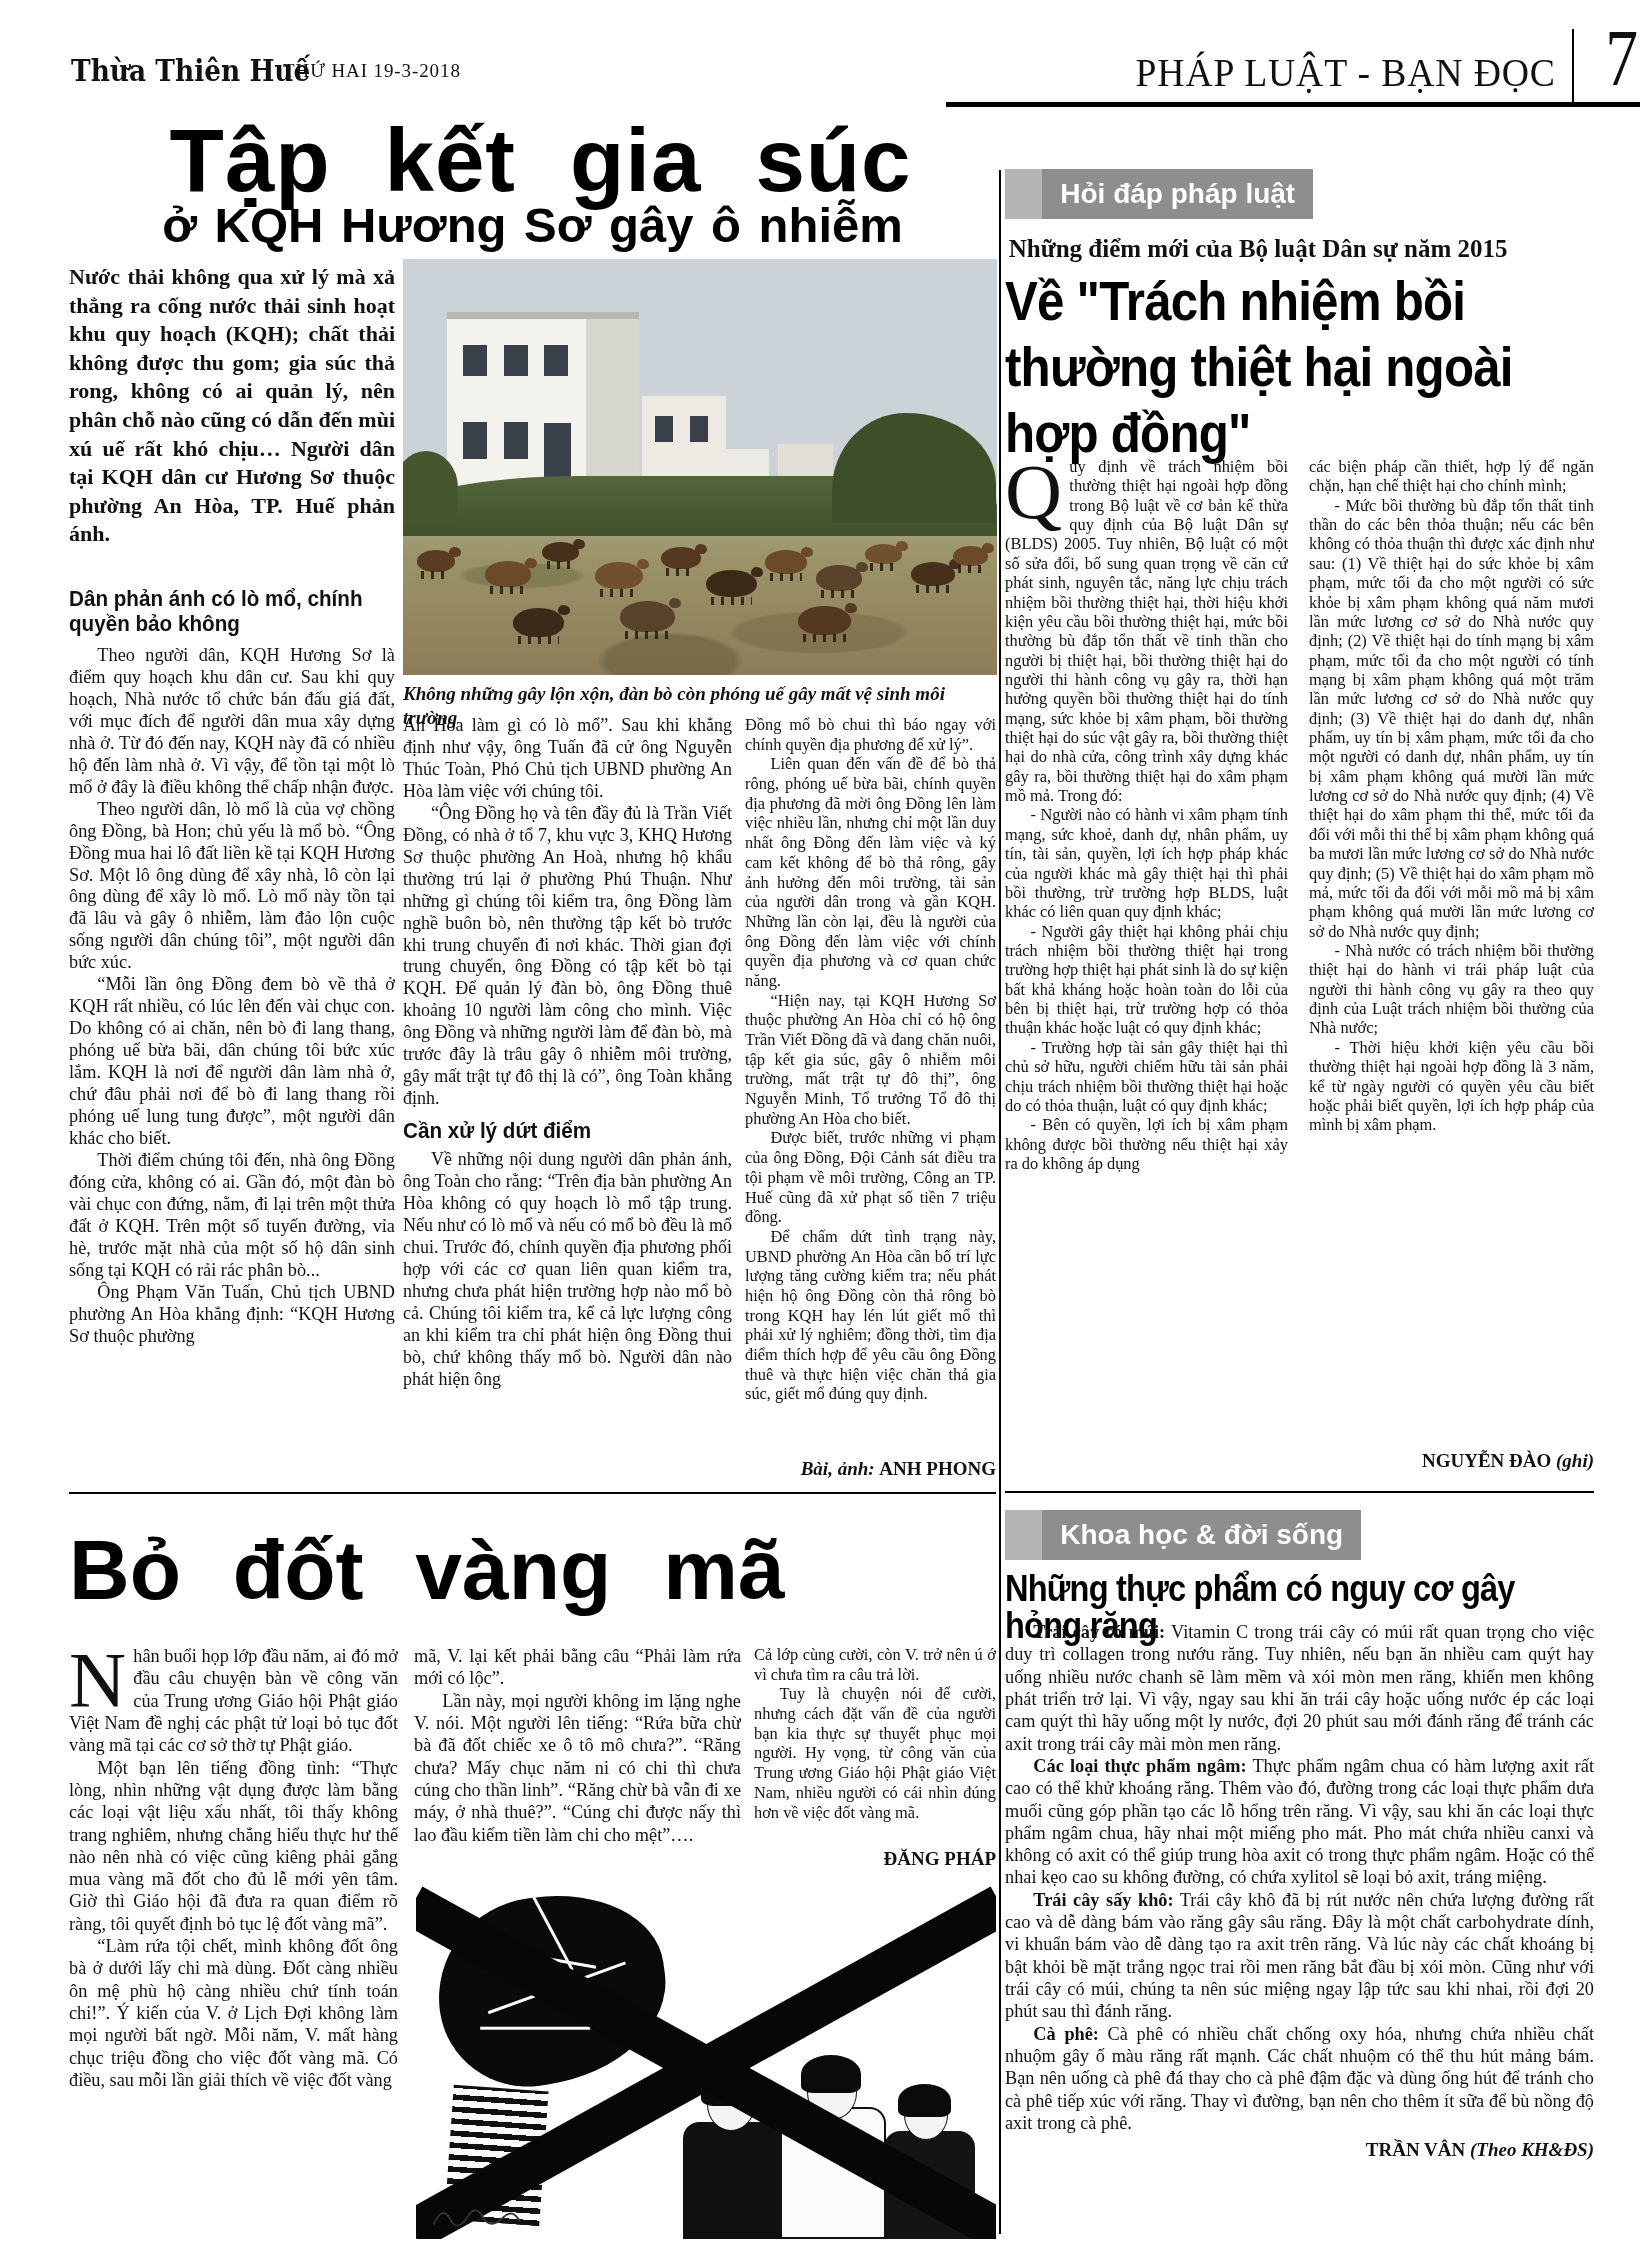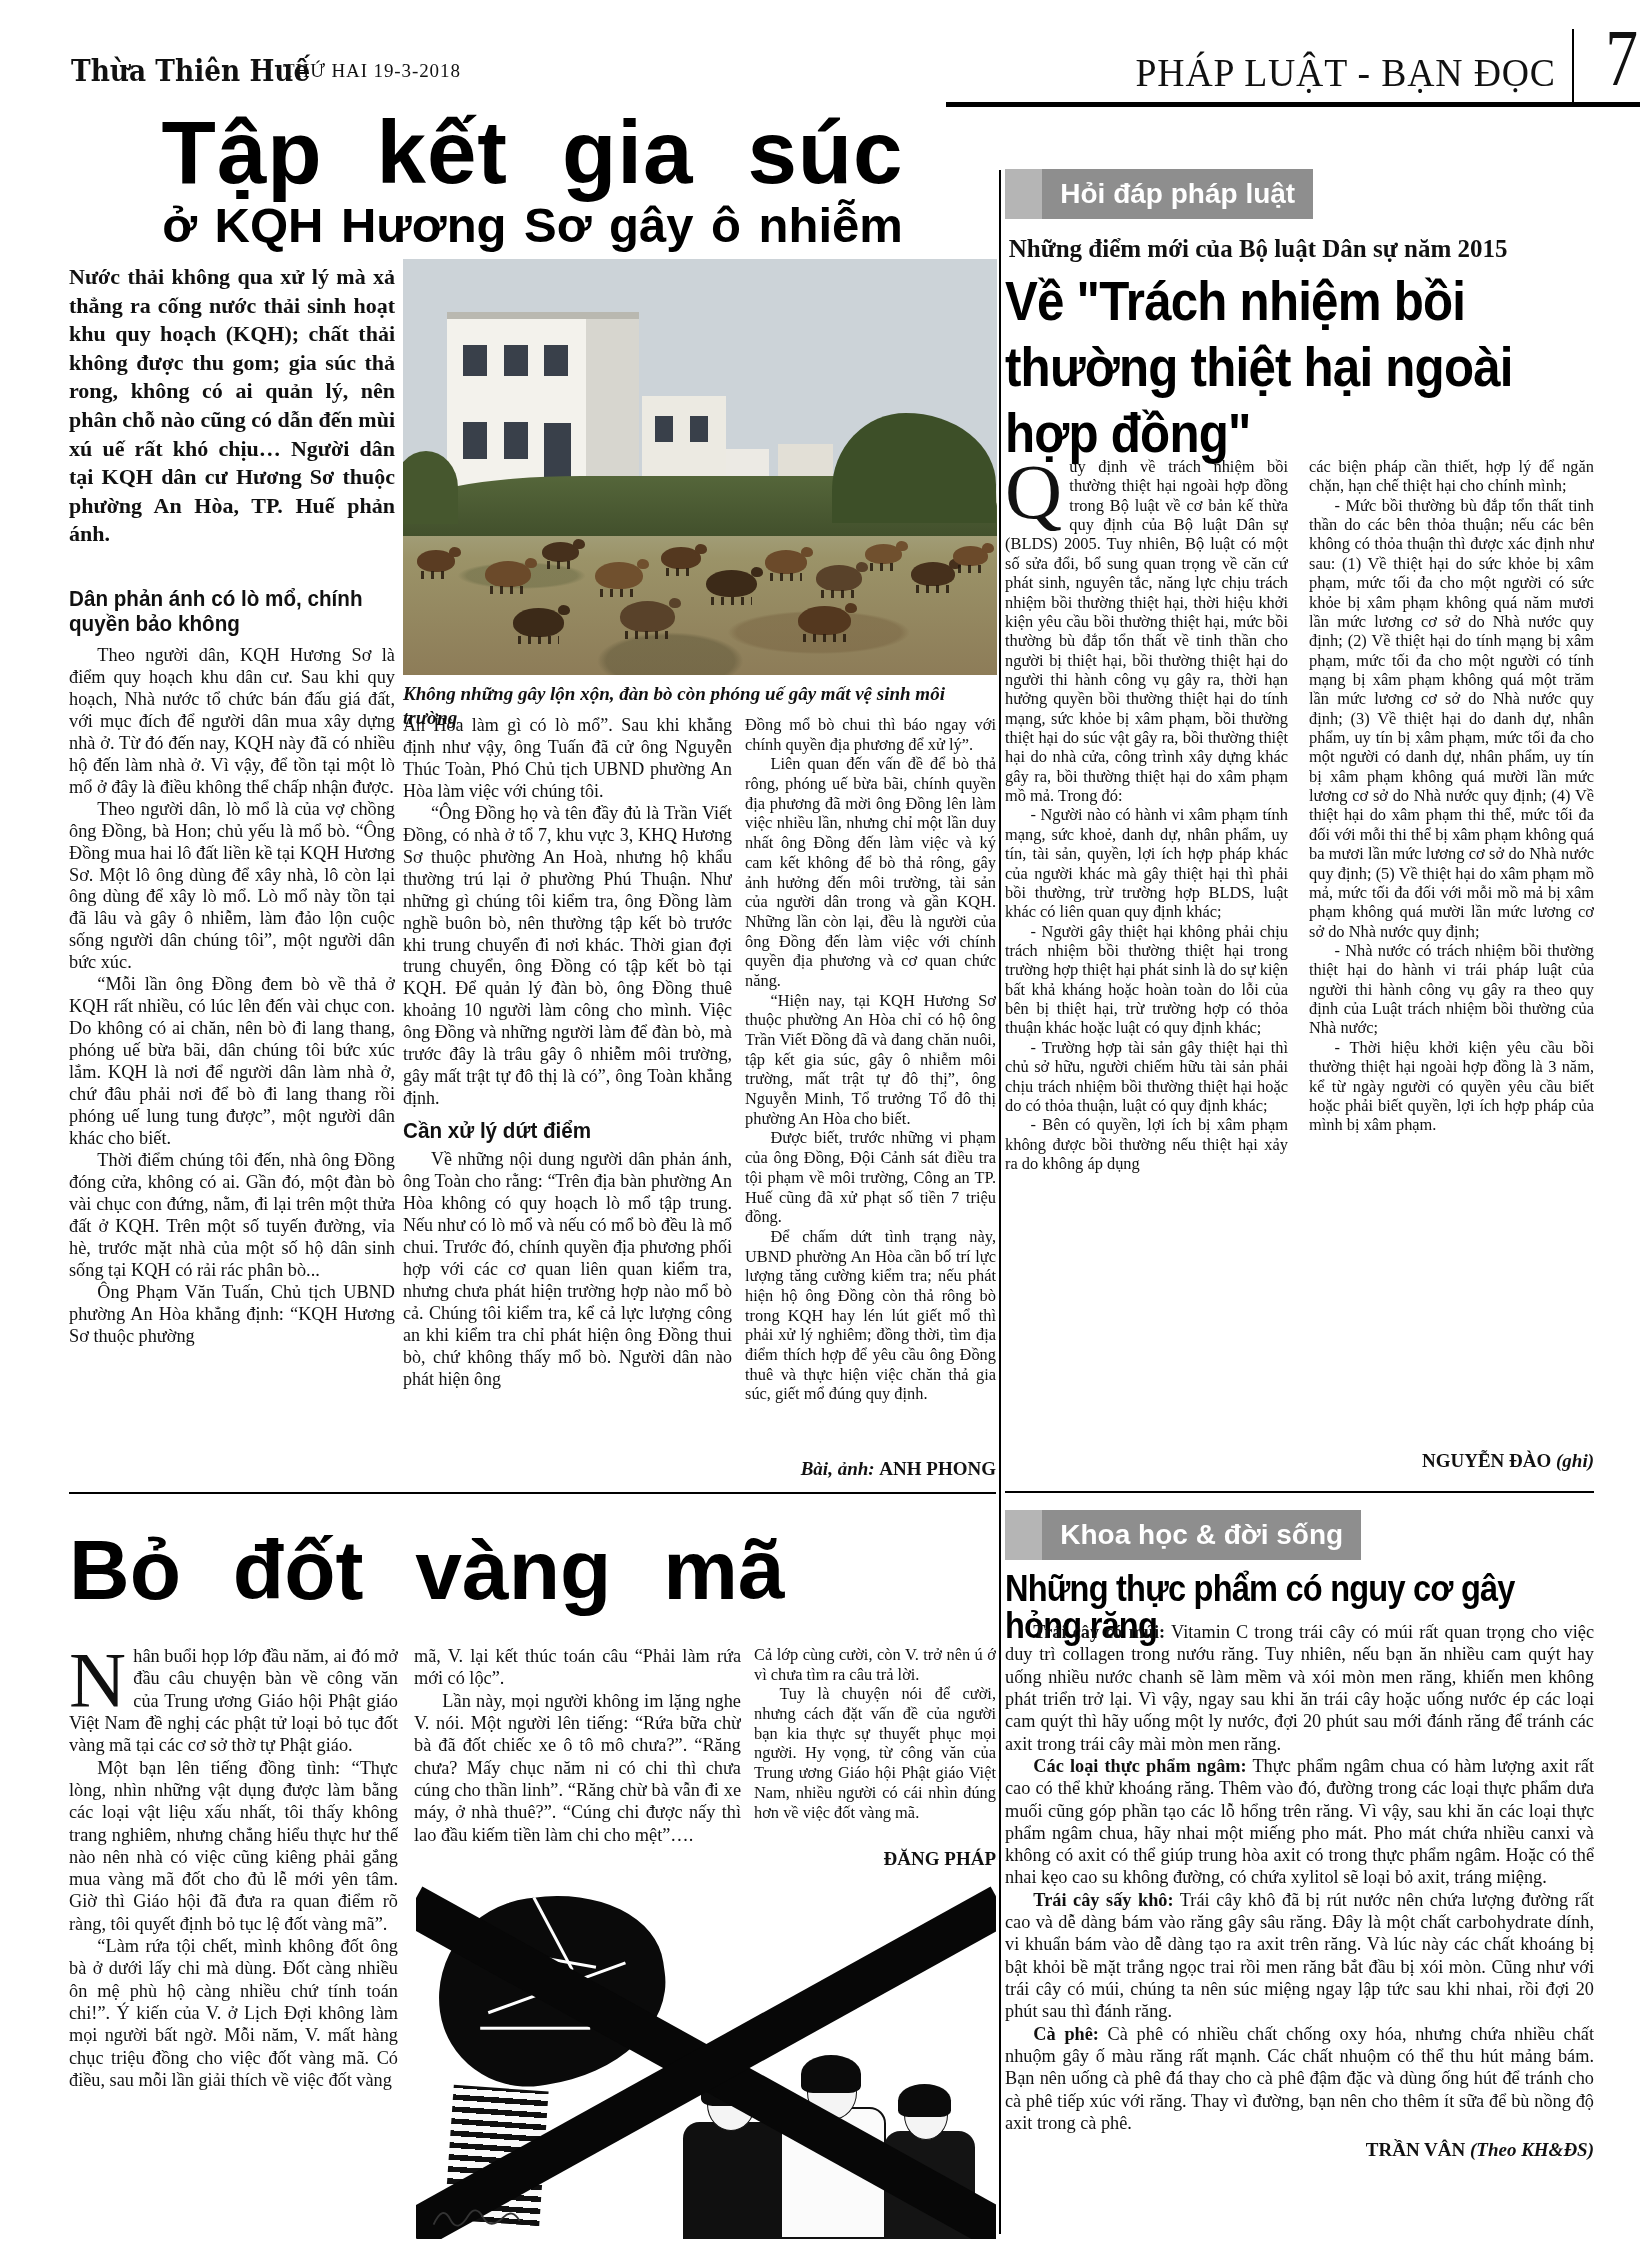--- a/index.html
+++ b/index.html
@@ -68,21 +68,21 @@
   <div class="abs vline" style="left:1572px;top:29px;height:75px;"></div>
   <div class="abs pageno" style="right:9.1px;top:22px;">7</div>
   <div class="abs hdr-underline" style="left:946px;top:102px;width:694px;"></div>
 
   <div class="abs vline" style="left:999px;top:170px;height:2064px;width:1.8px;background:#000;"></div>
 
   <div class="abs hline" style="left:69px;top:1492px;width:927px;"></div>
   <div class="abs hline" style="left:1005px;top:1491px;width:589px;"></div>
 
   <section class="abs" style="left:69px;top:108px;width:927px;height:1384px;">
-    <h1 class="abs h-sans main-h1" style="left:0;top:0;width:927px;margin:0;">Tập kết gia súc</h1>
+    <h1 class="abs h-sans main-h1" style="left:0;top:0;width:927px;margin:8px;">Tập kết gia súc</h1>
     <h2 class="abs h-sans main-h2" style="left:0;top:93px;width:927px;margin:0;">ở KQH Hương Sơ gây ô nhiễm</h2>
 
     <div class="abs lead" style="left:0;top:155px;width:326px;height:320px;">Nước thải không qua xử lý mà xả thẳng ra cống nước thải sinh hoạt khu quy hoạch (KQH); chất thải không được thu gom; gia súc thả rong, không có ai quản lý, nên phân chỗ nào cũng có dẫn đến mùi xú uế rất khó chịu… Người dân tại KQH dân cư Hương Sơ thuộc phường An Hòa, TP. Huế phản ánh.</div>
 
     <div class="abs photo" style="left:334px;top:151px;width:594px;height:416px;">
 
       <div class="ph-band" style="top:179px;left:302px;width:274px;height:48px;">
         <div class="abs" style="left:0;top:11px;width:64px;height:37px;background:#eceae4;"></div>
         <div class="abs" style="left:73px;top:5.5px;width:55px;height:42px;background:#e2dfd6;"></div>
         <div class="abs" style="left:137px;top:12.8px;width:66px;height:35px;background:#efede7;"></div>
@@ -190,21 +190,21 @@
 
   <section class="abs" style="left:69px;top:1508px;width:927px;height:736px;">
     <h1 class="abs h-sans votive-h1" style="left:0;top:20px;width:927px;margin:0;">Bỏ đốt vàng mã</h1>
 
     <div class="abs bt" style="left:0;top:137px;width:329px;height:592px;font-size:18.3px;line-height:1.22;">
       <p class="cont"><span class="dc">N</span><span>hân buổi họp lớp đầu năm, ai đó mở đầu câu chuyện bàn về công văn của Trung ương Giáo hội Phật giáo Việt Nam đề nghị các phật tử loại bỏ tục đốt vàng mã tại các cơ sở thờ tự Phật giáo.</span></p>
       <p>Một bạn lên tiếng đồng tình: “Thực lòng, nhìn những vật dụng được làm bằng các loại vật liệu xấu nhất, tôi thấy không trang nghiêm, nhưng chẳng hiểu thực hư thế nào nên nhà có việc cũng kiêng phải gắng mua vàng mã đốt cho đủ lễ mới yên tâm. Giờ thì Giáo hội đã đưa ra quan điểm rõ ràng, tôi quyết định bỏ tục lệ đốt vàng mã”.</p>
       <p>“Làm rứa tội chết, mình không đốt ông bà ở dưới lấy chi mà dùng. Đốt càng nhiều ôn mệ phù hộ càng nhiều chứ tính toán chi!”. Ý kiến của V. ở Lịch Đợi không làm mọi người bất ngờ. Mỗi năm, V. mất hàng chục triệu đồng cho việc đốt vàng mã. Có điều, sau mỗi lần giải thích về việc đốt vàng</p>
     </div>
     <div class="abs bt" style="left:345px;top:137px;width:327px;height:230px;font-size:18.3px;line-height:1.22;">
-      <p class="cont">mã, V. lại kết thúc toán câu “Phải làm rứa mới có lộc”.</p>
+      <p class="cont">mã, V. lại kết phải bằng câu “Phải làm rứa mới có lộc”.</p>
       <p>Lần này, mọi người không im lặng nghe V. nói. Một người lên tiếng: “Rứa bữa chừ bà đã đốt chiếc xe ô tô mô chưa?”. “Răng chưa? Mấy chục năm ni có chi thì chưa cúng cho thần linh”. “Răng chừ bà vẫn đi xe máy, ở nhà thuê?”. “Cúng chi được nấy thì lao đầu kiếm tiền làm chi cho mệt”….</p>
     </div>
     <div class="abs bt" style="left:685px;top:137px;width:242px;height:199px;font-size:16.4px;line-height:1.2;">
       <p class="cont">Cả lớp cùng cười, còn V. trở nên ú ớ vì chưa tìm ra câu trả lời.</p>
       <p>Tuy là chuyện nói để cười, nhưng cách đặt vấn đề của người bạn kia thực sự thuyết phục mọi người. Hy vọng, từ công văn của Trung ương Giáo hội Phật giáo Việt Nam, nhiều người có cái nhìn đúng hơn về việc đốt vàng mã.</p>
     </div>
     <p class="abs byline" style="left:685px;top:340px;width:242px;margin:0;">
       <b>ĐĂNG PHÁP</b>
     </p>
 

